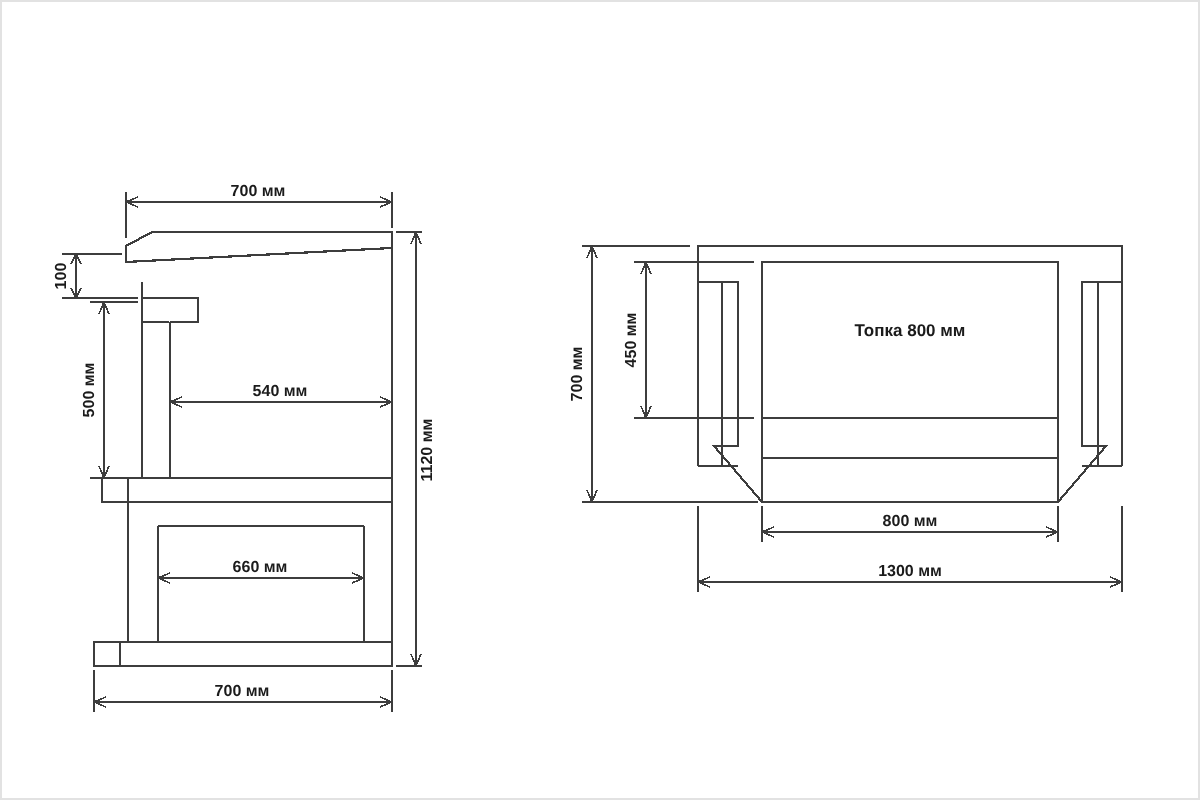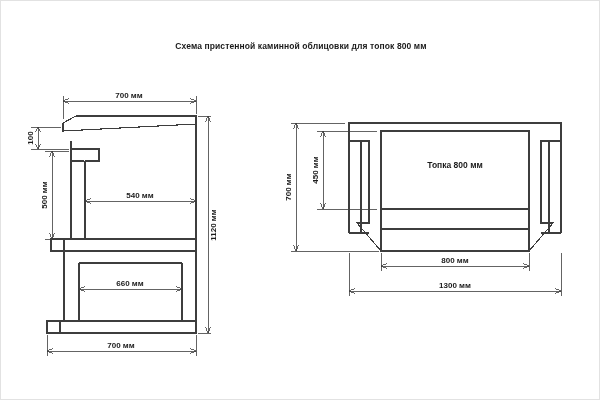--- a/index.html
+++ b/index.html
@@ -48,21 +48,20 @@
     font-size: 8.5px;
     font-weight: bold;
     fill: #1b1b1b;
   }
 </style>
 </head>
 <body>
 
 <div id="page">
 
-  <div id="title">Схема пристенной каминной облицовки для топок 800 мм</div>
 
   <svg width="600" height="400" viewBox="0 0 600 400">
 
     <g stroke="#3d3d3d" fill="none" stroke-width="1.1" shape-rendering="crispEdges">
 
       <g>
         <path d="M62,122 L75,115 L195,115 L195,123 L62,130 Z" fill="#ffffff"></path>
         <path d="M62,130 L62,122"></path>
       </g>
 

